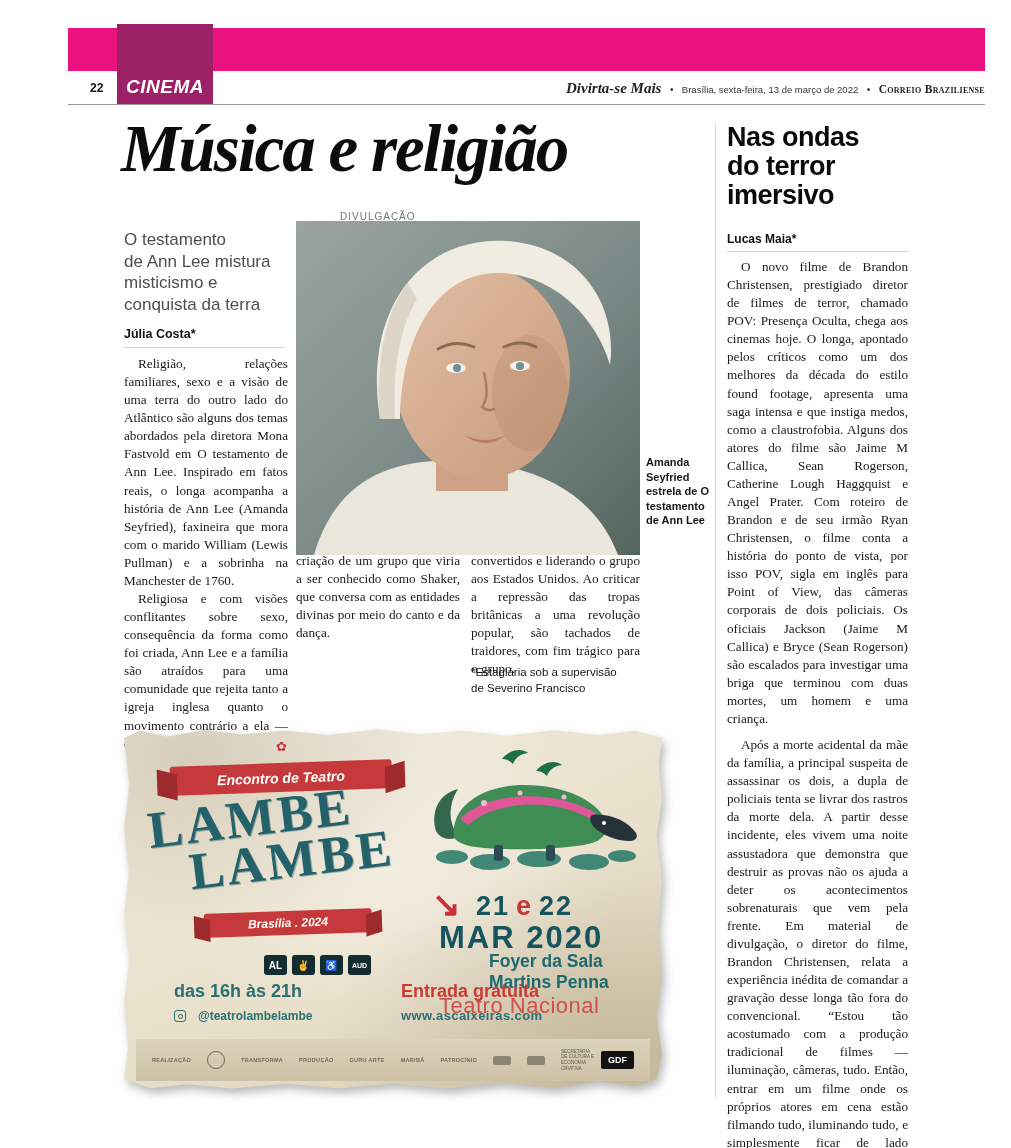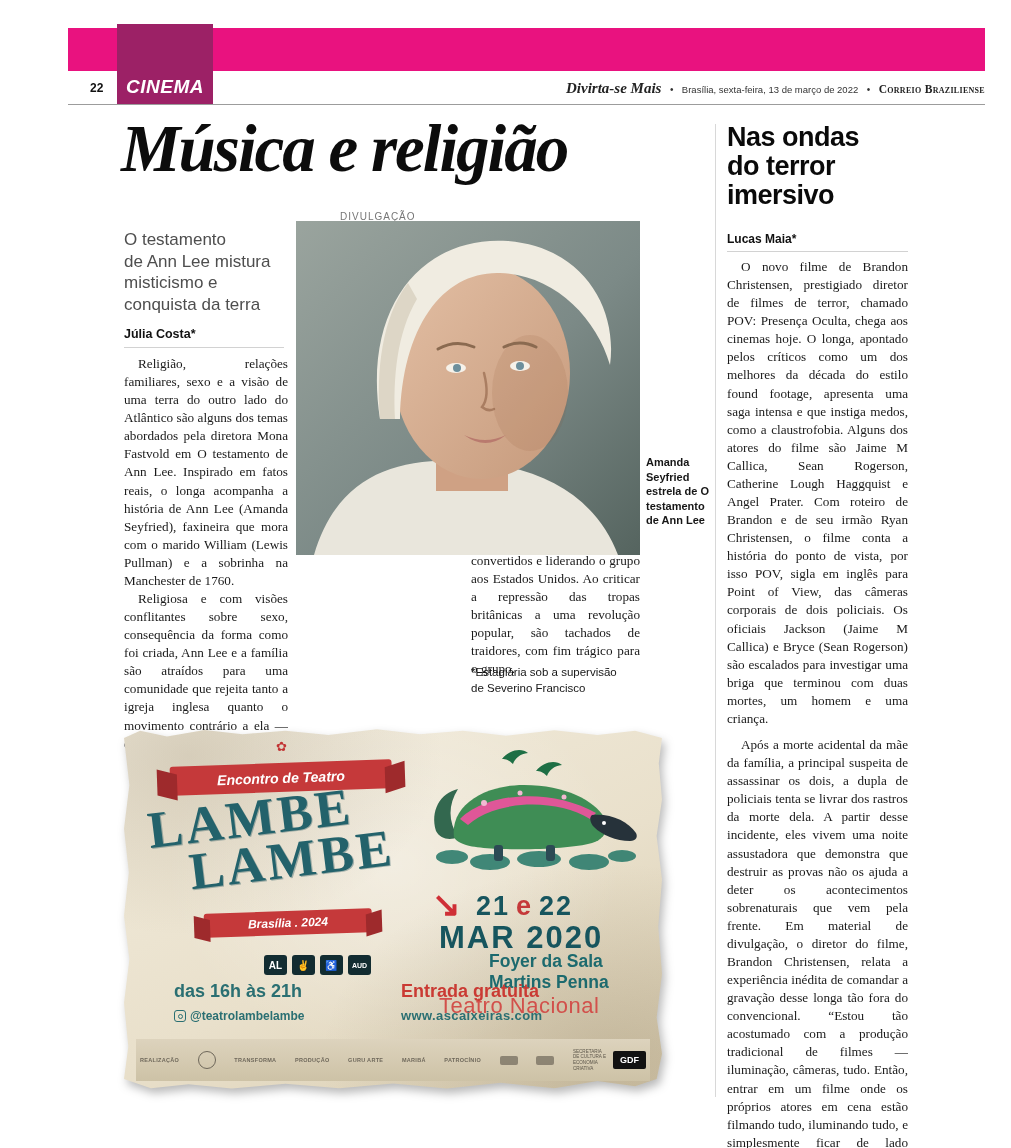--- a/index.html
+++ b/index.html
@@ -87,26 +87,26 @@
   .ad-dates1{left:352px;top:164px;font-size:27px;font-weight:bold;letter-spacing:2px;color:#17555e;white-space:nowrap;}
   .ad-dates1 .e-red{color:#c5393a;margin:0 6px;}
   .ad-dates2{left:315px;top:193px;font-size:31px;font-weight:bold;letter-spacing:2px;color:#17555e;}
   .ad-venue{left:317px;top:224px;font-size:17.5px;font-weight:bold;line-height:1.22;color:#1d6a6e;white-space:pre-line;margin-left:48px;}
   .ad-venue-name{left:315px;top:266px;font-size:22px;color:#d2504b;letter-spacing:.5px;}
   .ad-access{left:140px;top:228px;display:flex;gap:5px;}
   .acc{width:23px;height:20px;background:#122c31;color:#fff;border-radius:3px;
     display:flex;align-items:center;justify-content:center;font-size:10px;font-weight:bold;}
   .ad-hours{left:50px;top:254px;font-size:18px;font-weight:bold;color:#2a6f72;}
   .ad-free{left:277px;top:254px;font-size:18px;font-weight:bold;color:#ca3a33;}
-  .ad-insta{left:50px;top:282px;font-size:12px;font-weight:bold;color:#2a6f72;display:flex;align-items:center;gap:4px;}
+  .ad-insta{left:50px;top:282px;font-size:12px;font-weight:bold;color:#2a6f72;display:flex;align-items:center;gap:12px;}
   .ig-icon{width:10px;height:10px;border:1.5px solid #2a6f72;border-radius:3px;position:relative;display:inline-block;}
   .ig-icon::after{content:"";position:absolute;left:2.5px;top:2.5px;width:5px;height:5px;border:1.2px solid #2a6f72;border-radius:50%;box-sizing:border-box;}
   .ad-web{left:277px;top:281px;font-size:13px;font-weight:bold;color:#2a6f72;letter-spacing:.4px;}
   .ad-sponsors{left:12px;top:312px;width:514px;height:42px;display:flex;align-items:center;
-    justify-content:space-between;padding:0 4px;box-sizing:border-box;
+    justify-content:space-between;padding:0 16px;box-sizing:border-box;
     background:linear-gradient(#ddd3bd,#cdc2a6);}
   .sp{font-size:5.5px;color:#6e675a;text-transform:uppercase;letter-spacing:.3px;font-weight:bold;}
   .seal{width:16px;height:16px;border:1px solid #6e675a;border-radius:50%;}
   .logo-blob{width:18px;height:9px;background:#7a7364;border-radius:2px;opacity:.8;}
   .gov{display:flex;align-items:center;gap:4px;}
   .gov-text{font-size:4.6px;width:36px;color:#5c564a;line-height:1.25;text-transform:uppercase;}
   .gov-badge{background:#121212;color:#fff;font-weight:bold;font-size:9px;padding:4px 7px;border-radius:2px;}
 </style>
 </head>
 <body>
@@ -172,20 +172,21 @@
   </svg>
 </div>
 
 <div class="abs" id="caption">Amanda
 Seyfried
 estrela de O
 testamento
 de Ann Lee</div>
 
 <div class="abs bodytext" id="col2">
+  <p class="noindent">criação de um grupo que viria a ser conhecido como Shaker, que conversa com as entidades divinas por meio do canto e da dança.</p>
 </div>
 
 <div class="abs bodytext" id="col3">
   <p class="noindent">convertidos e liderando o grupo aos Estados Unidos. Ao criticar a repressão das tropas britânicas a uma revolução popular, são tachados de traidores, com fim trágico para o grupo.</p>
 </div>
 
 <div class="abs" id="footnote">*Estagiária sob a supervisão
 de Severino Francisco</div>
 
 <div class="abs" id="vdivider"></div>

